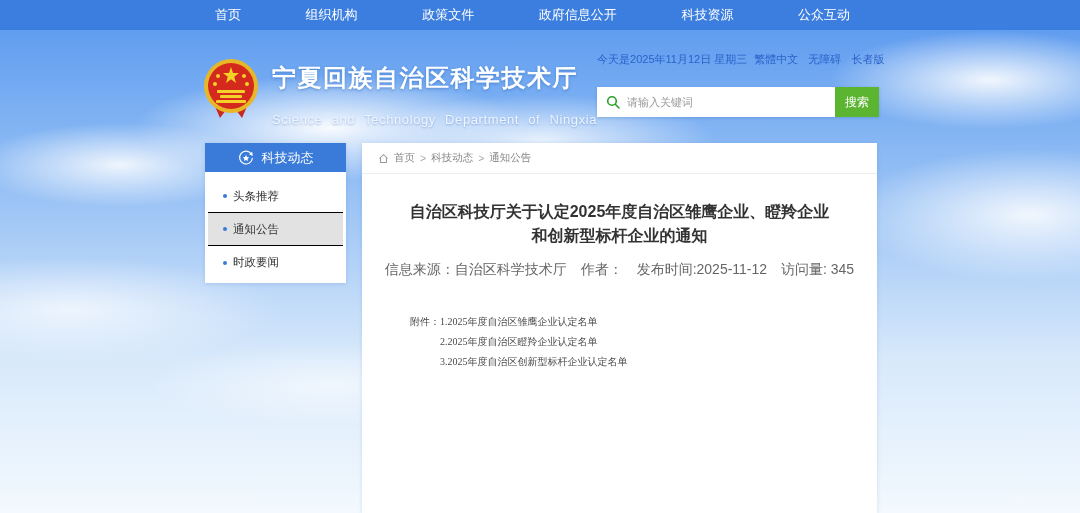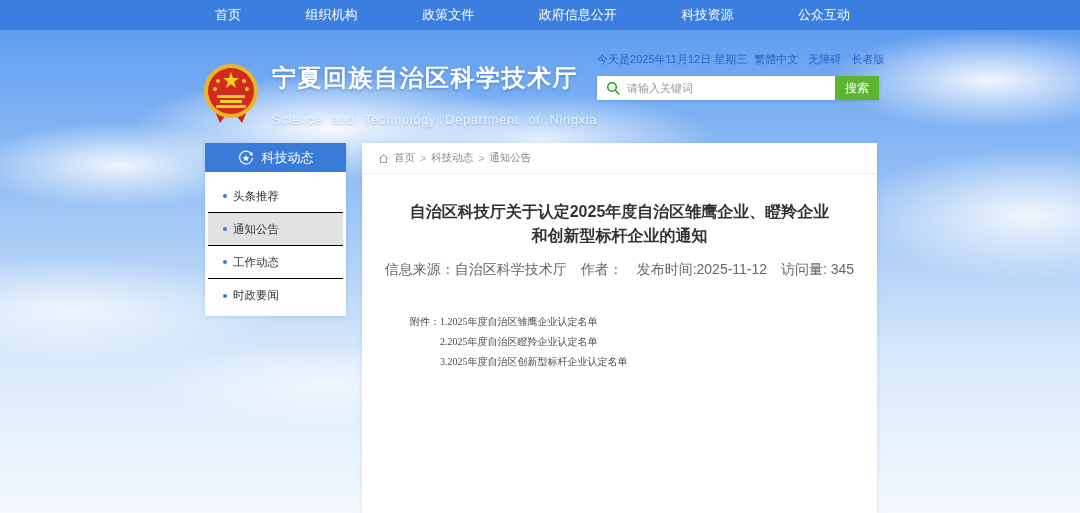--- a/index.html
+++ b/index.html
@@ -15,29 +15,29 @@
       radial-gradient(ellipse 300px 75px at 70px 310px, rgba(255,255,255,.7) 0%, rgba(255,255,255,0) 70%),
       radial-gradient(ellipse 260px 60px at 330px 385px, rgba(255,255,255,.55) 0%, rgba(255,255,255,0) 70%),
       linear-gradient(180deg,#5796ee 0%,#79aef2 20%,#a6caf6 45%,#d8e9fb 70%,#f3f9fe 100%);
   }
   
   .topnav{ position:absolute; top:0; left:0; right:0; height:30px; background:#3c7edf; }
   .topnav-inner{ margin-left:205px; width:655px; height:100%; display:flex; justify-content:space-between; align-items:center; }
   .nav-item{ color:#fff; font-size:13px; padding:0 10px; cursor:pointer; text-decoration:none; white-space:nowrap; }
   
   .site-header{ position:absolute; top:50px; left:200px; width:678px; display:flex; justify-content:space-between; }
-  .brand{ display:flex; align-items:flex-end; gap:10px; margin-top:6px; }
+  .brand{ display:flex; align-items:flex-start; gap:10px; margin-top:6px; }
   .emblem{ width:62px; height:66px; flex:0 0 auto; }
   .brand-text{ padding-top:6px; }
   .site-title{ font-size:24px; font-weight:bold; color:#fff; letter-spacing:1.5px; text-shadow:0 1px 3px rgba(25,80,170,.45); white-space:nowrap; }
   .site-subtitle{ font-size:13px; color:#eef5ff; letter-spacing:.6px; word-spacing:5px; margin-top:18px; text-shadow:0 1px 2px rgba(25,80,170,.35); white-space:nowrap; }
   .header-right{ width:282px; padding-top:2px; }
   .header-meta{ display:flex; justify-content:space-between; align-items:center; font-size:11px; color:#2a62c9; white-space:nowrap; }
   .quick-links a{ color:#2a62c9; text-decoration:none; margin-left:7px; cursor:pointer; }
-  .search-row{ display:flex; margin-top:9px; height:24px; box-shadow:0 1px 3px rgba(40,90,170,.25); }
+  .search-row{ display:flex; margin-top:20px; height:30px; box-shadow:0 1px 3px rgba(40,90,170,.25); }
   .search-box{ flex:1; background:#fff; display:flex; align-items:center; padding:0 9px; gap:7px; }
   .search-box input{ border:none; outline:none; flex:1; font-size:11px; color:#333; font-family:inherit; }
   .search-box input::placeholder{ color:#999; }
   .search-btn{ width:44px; background:#5cb531; color:#fff; border:none; font-size:12px; cursor:pointer; font-family:inherit; }
   
   .sidebar{ position:absolute; left:205px; top:143px; width:141px; box-shadow:0 1px 4px rgba(60,100,170,.18); }
   .sidebar-header{ height:29px; background:#3a7ad8; color:#fff; font-size:13px; display:flex; align-items:center; justify-content:center; gap:8px; }
   .sidebar-menu{ background:#fff; padding:8px 0 4px; }
   .sidebar-item{ position:relative; height:33px; display:flex; align-items:center; padding-left:15px; gap:6px; font-size:11.5px; color:#333; cursor:pointer; border-bottom:1px solid #000000; margin:0 3px; }
   .sidebar-item:last-child{ border-bottom:none; }
@@ -137,24 +137,20 @@
       <div class="sidebar-item">
         <span class="dot"></span>
         <span>头条推荐</span>
       </div>
       <div class="sidebar-item active">
         <span class="dot"></span>
         <span>通知公告</span>
       </div>
       <div class="sidebar-item">
         <span class="dot"></span>
-        <span>工作动态</span>
-      </div>
-      <div class="sidebar-item">
-        <span class="dot"></span>
         <span>时政要闻</span>
       </div>
     </div>
   </aside>
 
   <main class="content">
     <div class="breadcrumb">
       <span>
         <svg class="icon-svg" width="11" height="11" viewBox="0 0 12 12">
           <path d="M1.5 6 L6 1.8 L10.5 6 M2.8 5.3 V10.3 H9.2 V5.3" fill="none" stroke="#999" stroke-width="1.1"></path>

